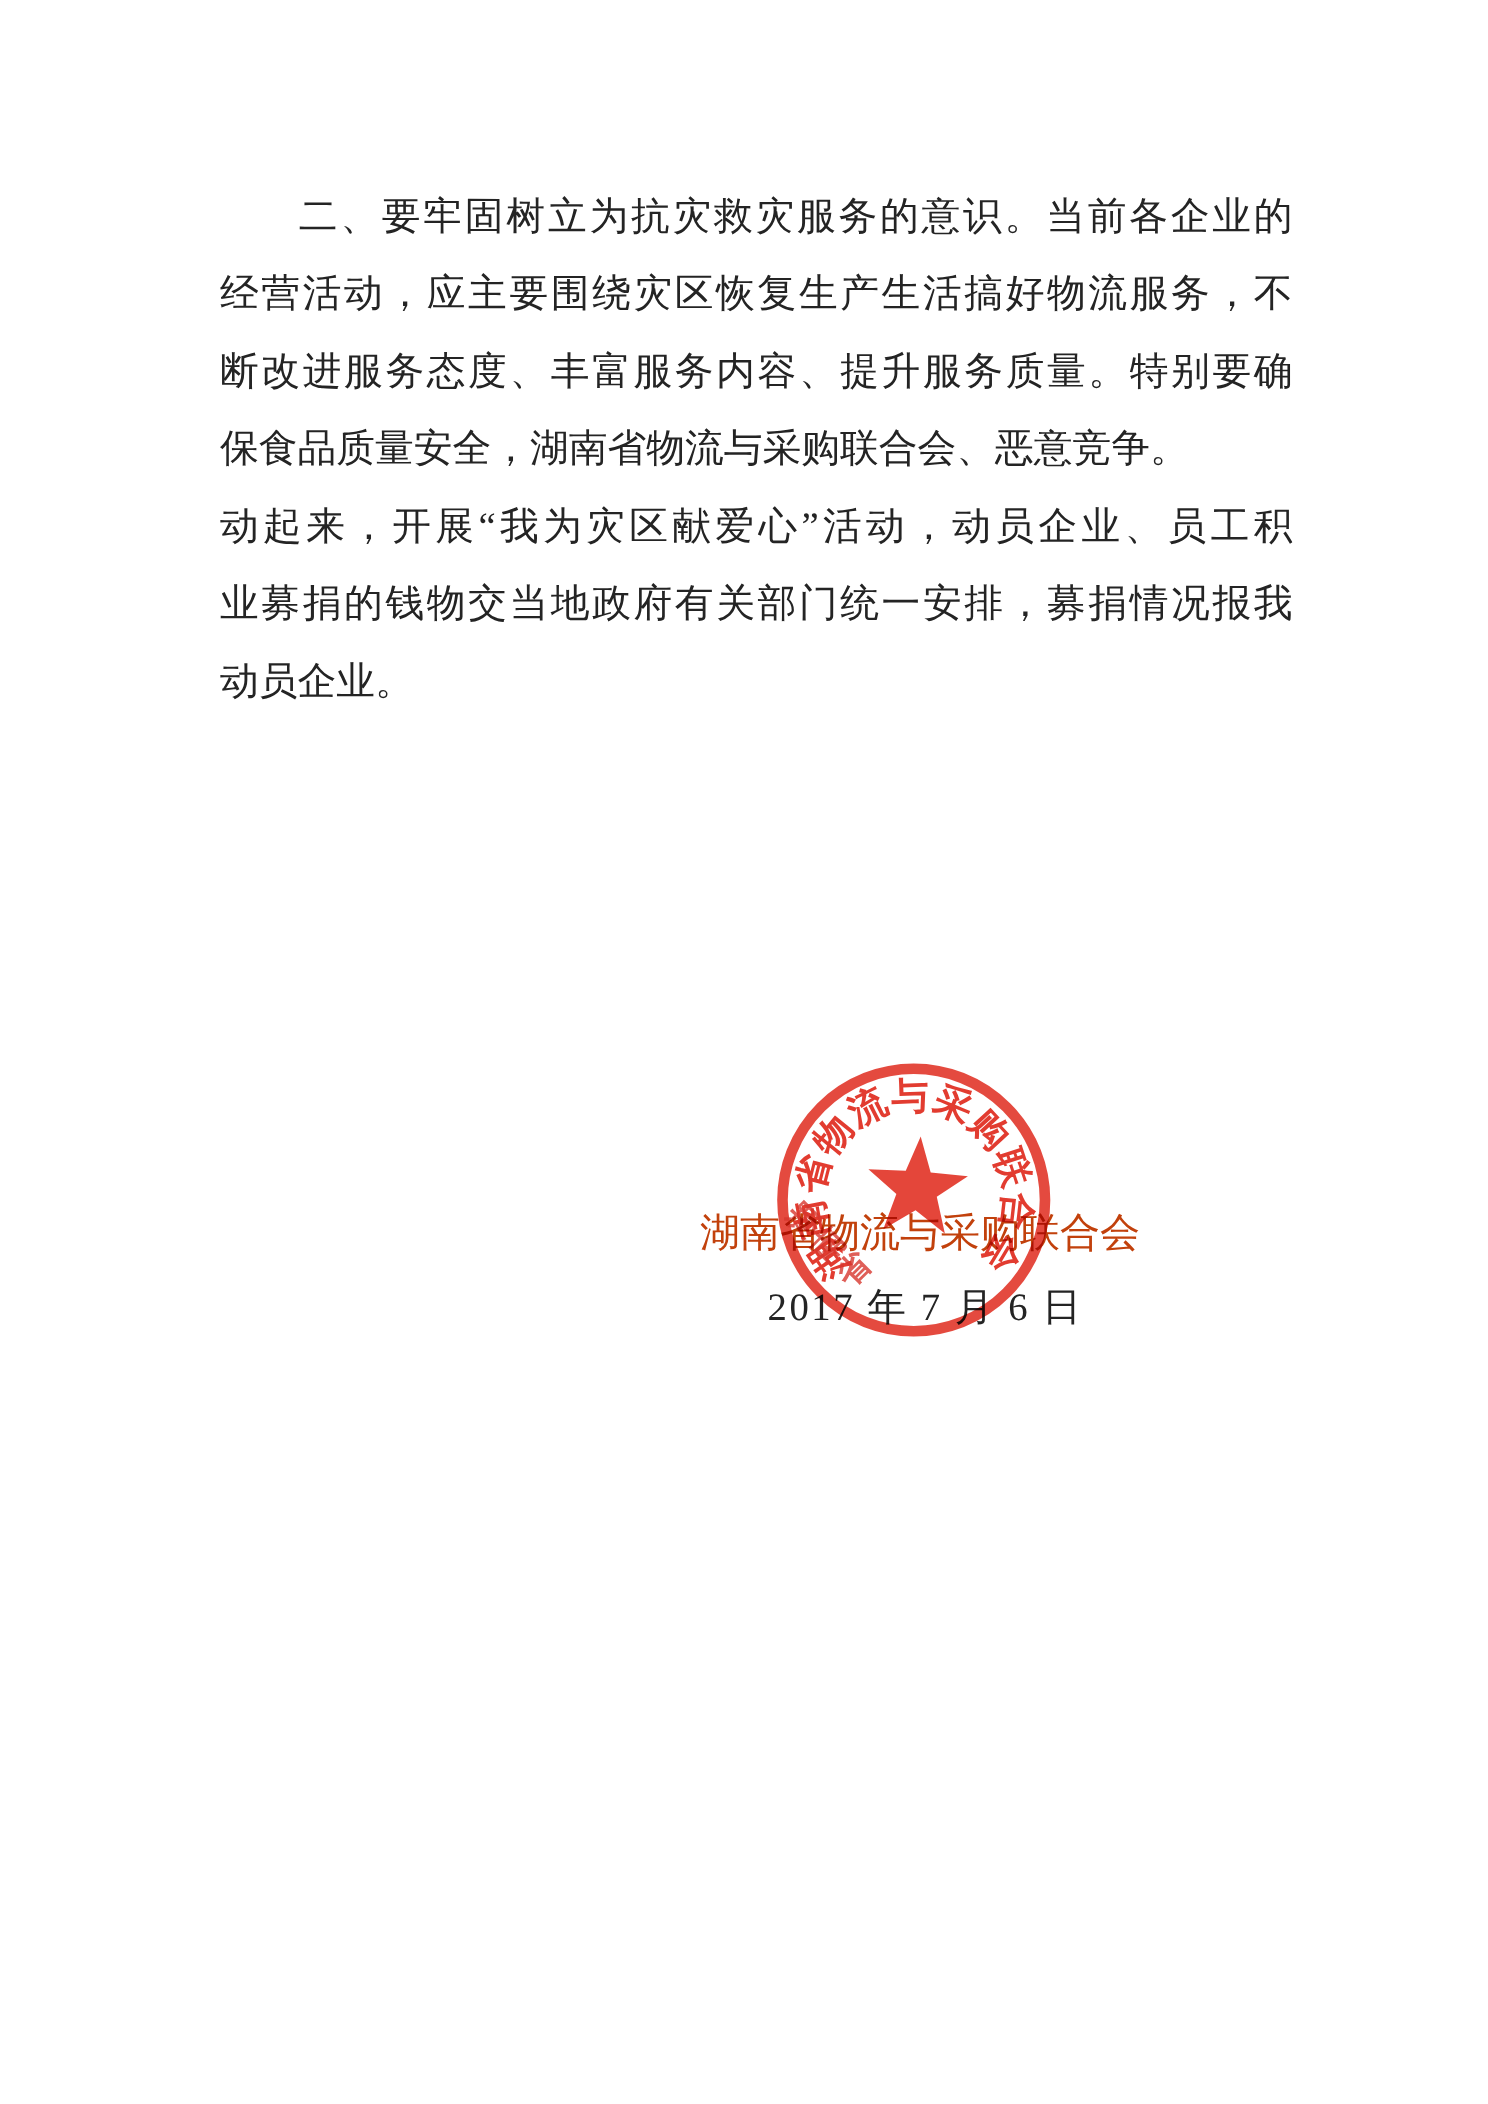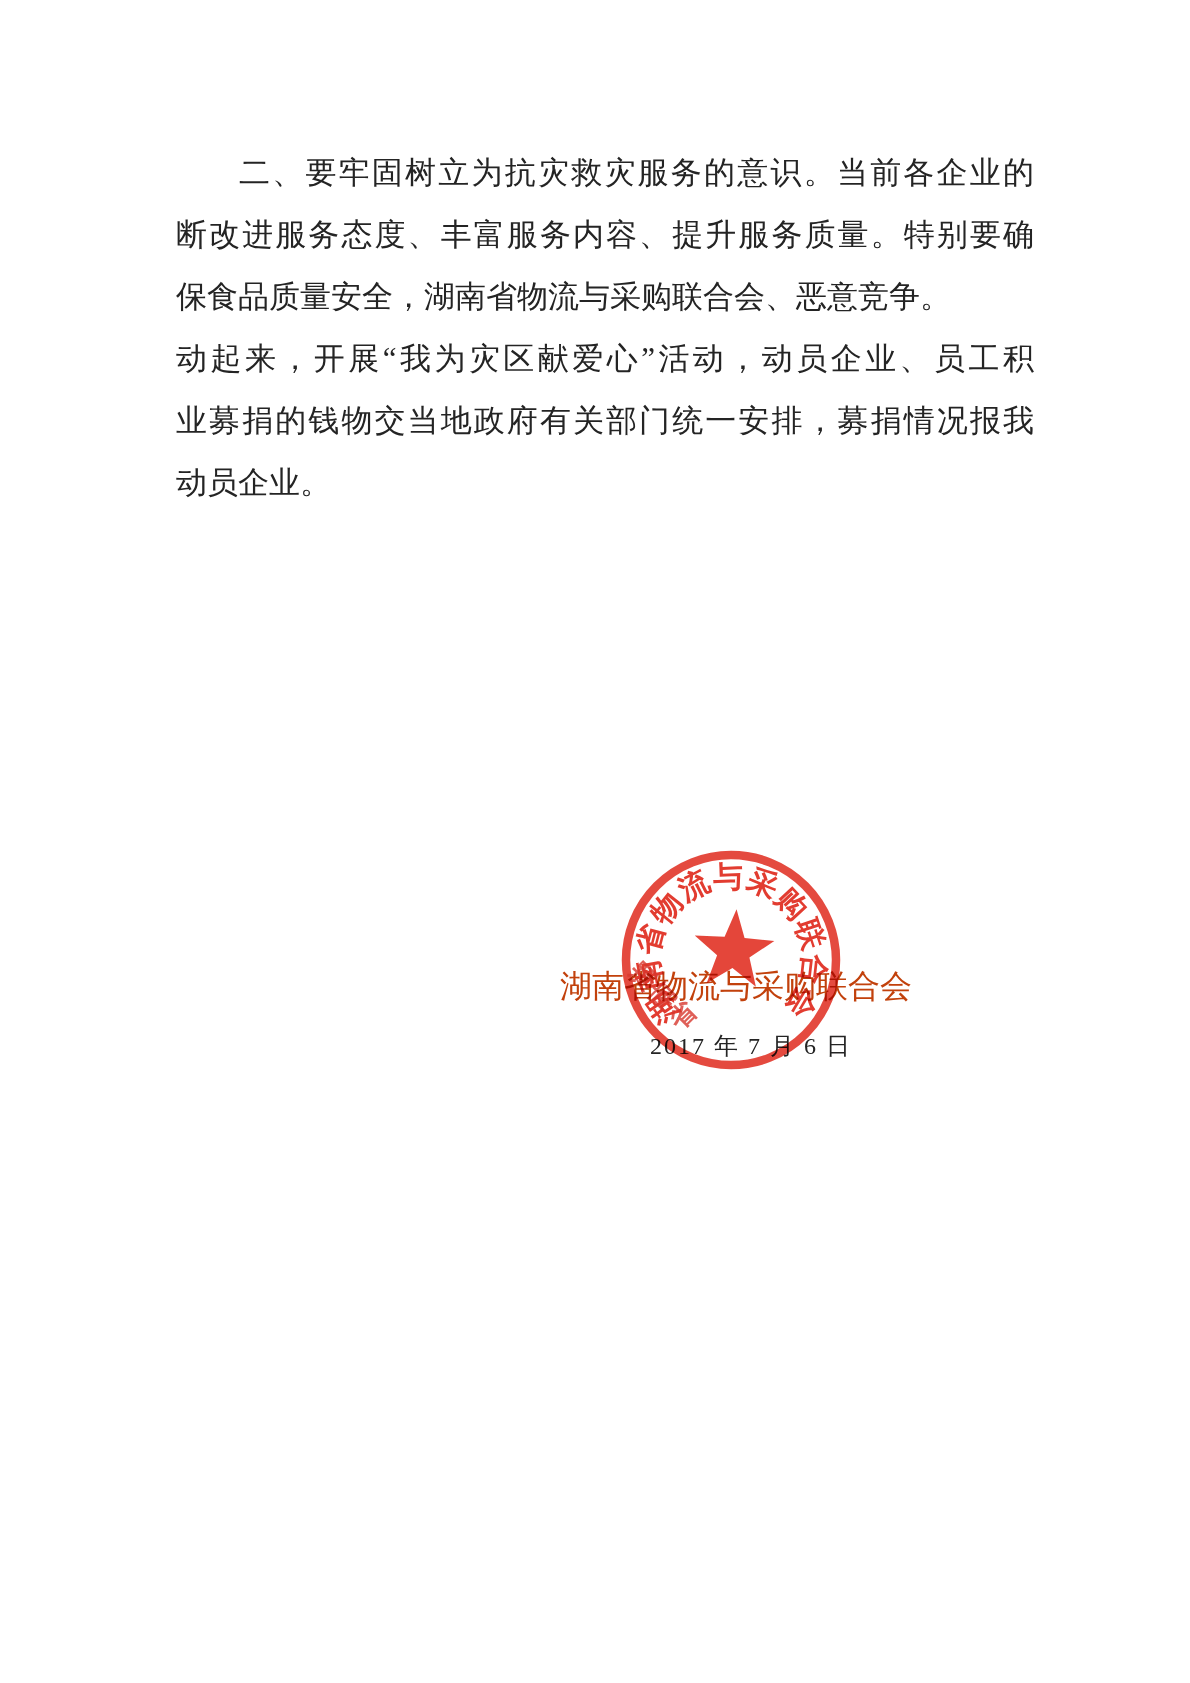--- a/index.html
+++ b/index.html
@@ -38,26 +38,25 @@
     font-size: 32px;
     line-height: 42px;
     color: #c2410c;
     letter-spacing: 0px;
     white-space: nowrap;
   }
   .doc-date {
     position: absolute;
     left: 614px;
     top: 1026px;
-    font-size: 24px;
+    font-size: 31px;
     line-height: 40px;
     color: #242424;
     letter-spacing: 2px;
     white-space: nowrap;
-    margin-left: 36px;
   }
   .stamp {
     position: absolute;
     left: 609px;
     top: 838px;
     width: 244px;
     height: 244px;
     mix-blend-mode: multiply;
     opacity: 0.92;
   }
@@ -67,20 +66,21 @@
   }
 </style>
 </head>
 <body>
 
 <div class="page">
 
   <div class="doc-body">
     <div>
       <div class="line indent">二、要牢固树立为抗灾救灾服务的意识。当前各企业的</div>
+      <div class="line">经营活动，应主要围绕灾区恢复生产生活搞好物流服务，不</div>
       <div class="line">断改进服务态度、丰富服务内容、提升服务质量。特别要确</div>
       <div class="line last">保食品质量安全，湖南省物流与采购联合会、恶意竞争。</div>
     </div>
     <div>
       <div class="line">动起来，开展“我为灾区献爱心”活动，动员企业、员工积</div>
       <div class="line">业募捐的钱物交当地政府有关部门统一安排，募捐情况报我</div>
       <div class="line last">动员企业。</div>
     </div>
   </div>
 

